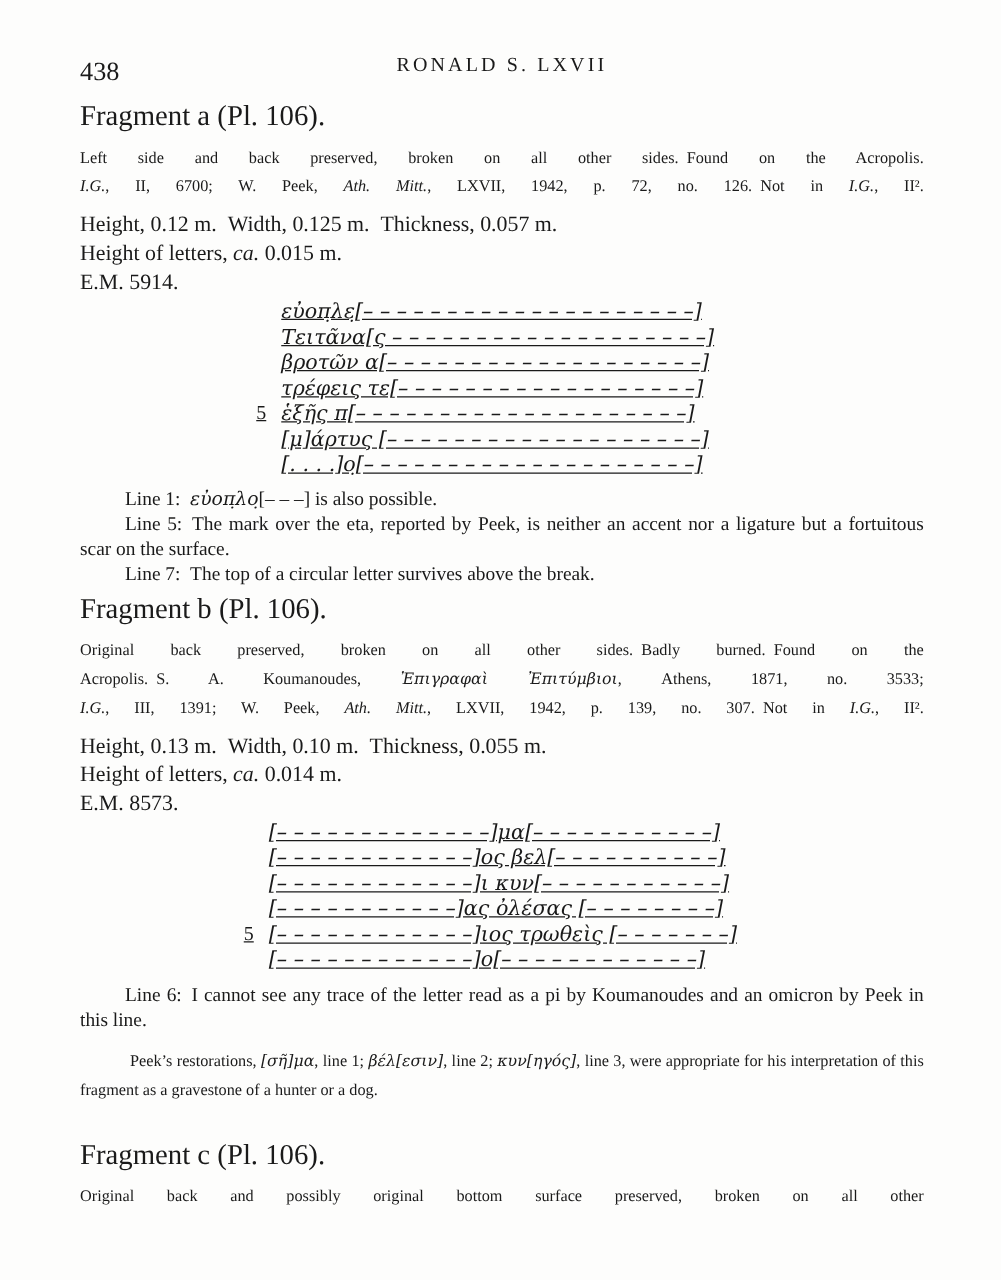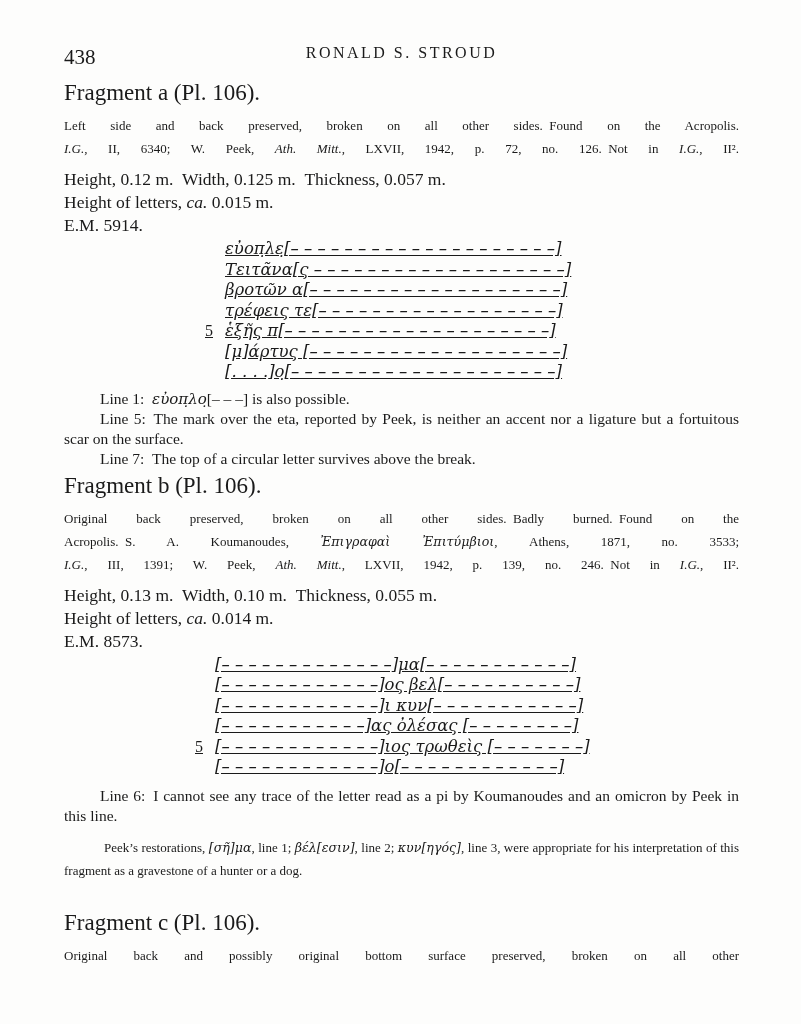--- a/index.html
+++ b/index.html
@@ -34,26 +34,26 @@
   .fragc-h { margin: 28px 0 8px; }
   i { font-style: italic; }
 </style>
 </head>
 <body>
 
 <div class="page">
 
   <div class="header">
     <span class="pagenum">438</span>
-    <div class="rhead">RONALD S. STROUD</div>
+    <div class="rhead">RONALD S. LXVII</div>
   </div>
 
   <p class="h">Fragment a (Pl. 106).</p>
 
-  <p class="body jall"><span>Left side and back preserved, broken on all other sides. Found on the Acropolis.</span><br><i>I.G.</i><span>, II, 6340; W. Peek, </span><i>Ath. Mitt.</i><span>, LXVII, 1942, p. 72, no. 126. Not in </span><i>I.G.</i><span>, II².</span></p>
+  <p class="body jall"><span>Left side and back preserved, broken on all other sides. Found on the Acropolis.</span><br><i>I.G.</i><span>, II, 6700; W. Peek, </span><i>Ath. Mitt.</i><span>, LXVII, 1942, p. 72, no. 126. Not in </span><i>I.G.</i><span>, II².</span></p>
 
   <div class="measblock">
     <p class="meas">Height, 0.12 m. Width, 0.125 m. Thickness, 0.057 m.</p>
     <p class="meas"><span>Height of letters, </span><i>ca.</i><span> 0.015 m.</span></p>
     <p class="meas">E.M. 5914.</p>
   </div>
 
   <div class="insc">
     <div class="insc-row">
         <span class="lno"></span>
@@ -86,21 +86,21 @@
   </div>
 
   <div class="notes">
     <p class="note"><span>Line 1: </span><span class="gk">εὐοπ̣λο̣</span><span>[– – –] is also possible.</span></p>
     <p class="note">Line 5: The mark over the eta, reported by Peek, is neither an accent nor a ligature but a fortuitous scar on the surface.</p>
     <p class="note">Line 7: The top of a circular letter survives above the break.</p>
   </div>
 
   <p class="h">Fragment b (Pl. 106).</p>
 
-  <p class="body jall"><span>Original back preserved, broken on all other sides. Badly burned. Found on the</span><br><span>Acropolis. S. A. Koumanoudes, </span><span class="gk">Ἐπιγραφαὶ Ἐπιτύμβιοι</span><span>, Athens, 1871, no. 3533;</span><br><i>I.G.</i><span>, III, 1391; W. Peek, </span><i>Ath. Mitt.</i><span>, LXVII, 1942, p. 139, no. 246. Not in </span><i>I.G.</i><span>, II².</span></p>
+  <p class="body jall"><span>Original back preserved, broken on all other sides. Badly burned. Found on the</span><br><span>Acropolis. S. A. Koumanoudes, </span><span class="gk">Ἐπιγραφαὶ Ἐπιτύμβιοι</span><span>, Athens, 1871, no. 3533;</span><br><i>I.G.</i><span>, III, 1391; W. Peek, </span><i>Ath. Mitt.</i><span>, LXVII, 1942, p. 139, no. 307. Not in </span><i>I.G.</i><span>, II².</span></p>
 
   <div class="measblock">
     <p class="meas">Height, 0.13 m. Width, 0.10 m. Thickness, 0.055 m.</p>
     <p class="meas"><span>Height of letters, </span><i>ca.</i><span> 0.014 m.</span></p>
     <p class="meas">E.M. 8573.</p>
   </div>
 
   <div class="insc insc-b">
     <div class="insc-row">
         <span class="lno"></span>

